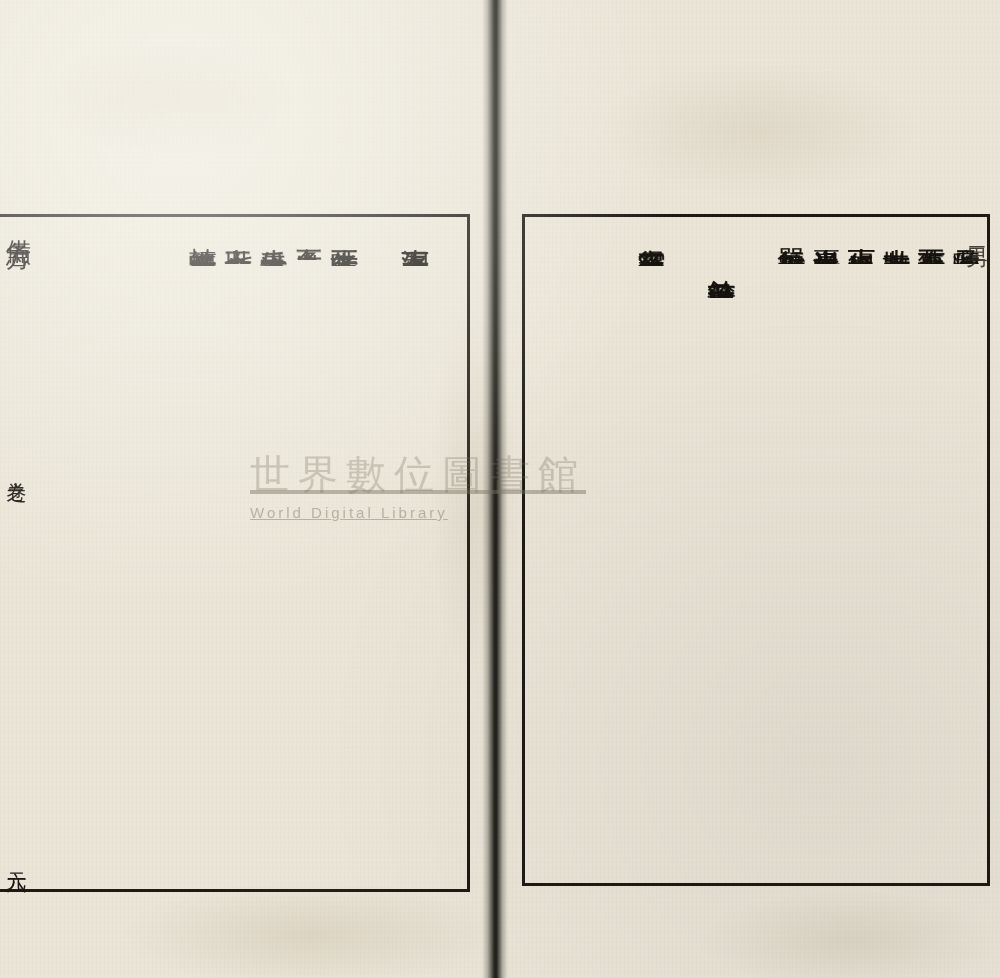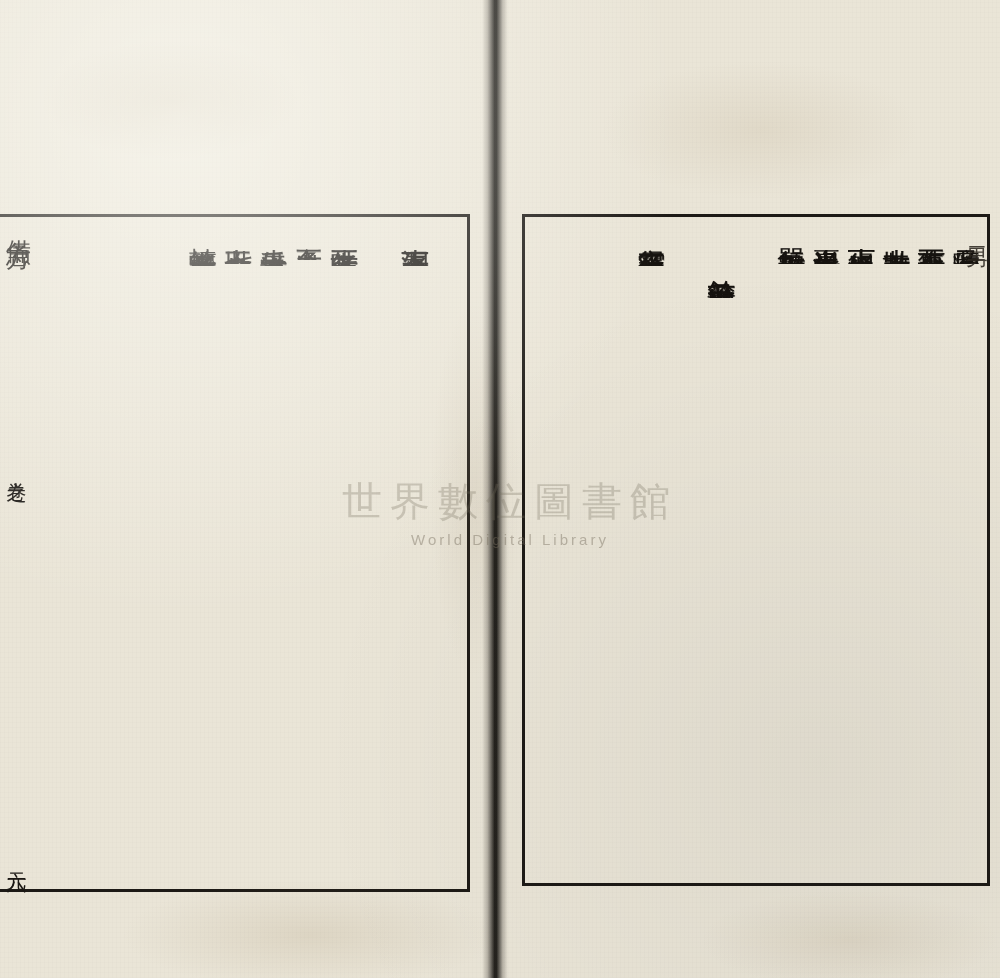--- a/index.html
+++ b/index.html
@@ -165,29 +165,29 @@
     font-size: 22px;
     color: #2a251e;
     z-index: 3;
     opacity: 0.85;
   }
 
   
   .watermark {
     position: absolute;
     left: 250px;
-    top: 474px;
+    top: 447px;
     width: 520px;
-    text-align: center;
     font-size: 15px;
     letter-spacing: 3px;
     color: rgba(120,110,95,0.45);
     z-index: 6;
     pointer-events: none;
     font-family: "Liberation Sans", sans-serif;
+    text-decoration: underline;
   }
   .watermark .big {
     display: block;
     font-size: 40px;
     letter-spacing: 8px;
     color: rgba(120,112,96,0.30);
     margin-bottom: 2px;
   }
 
   

